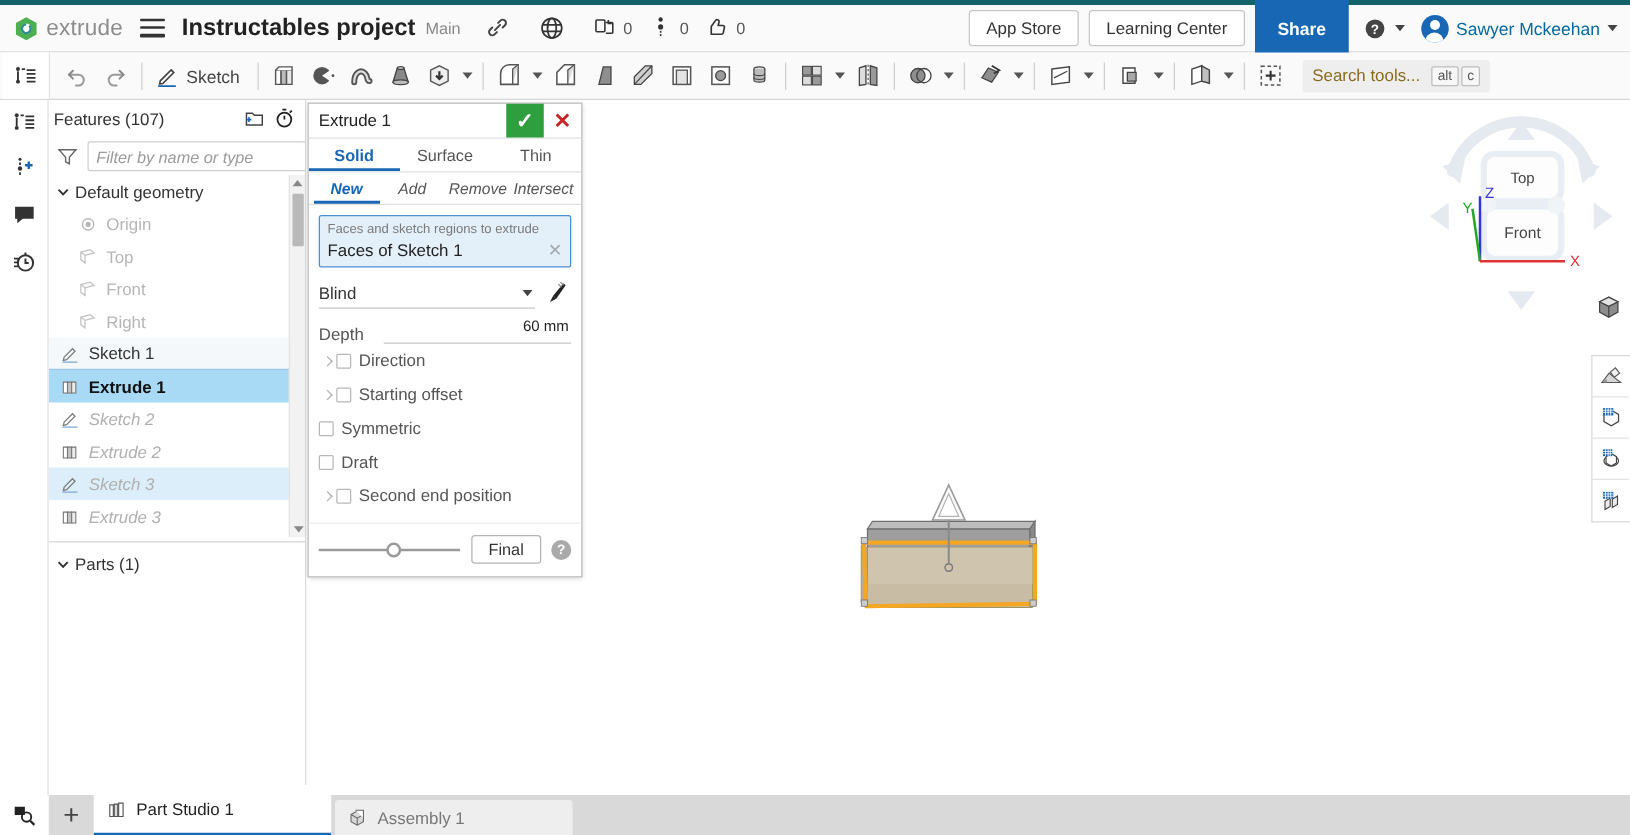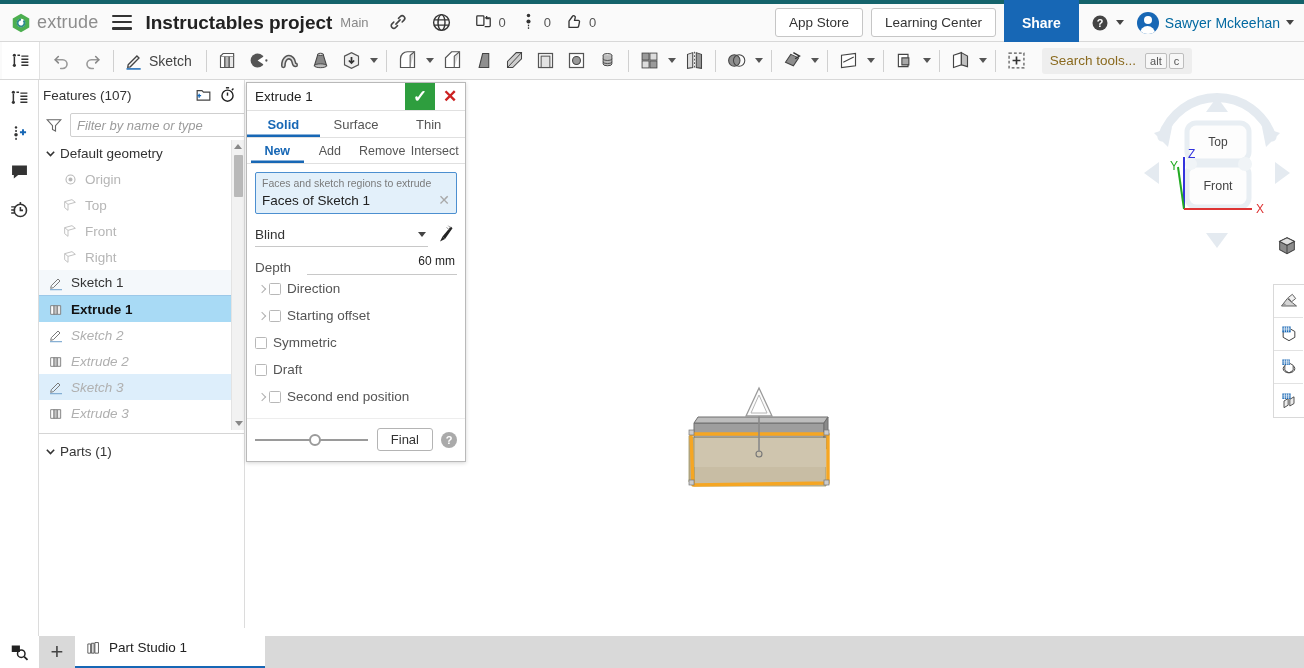--- a/index.html
+++ b/index.html
@@ -159,21 +159,21 @@
   .ex-head { display:flex; align-items:center; height: 28px; border-bottom:1px solid #e0e0e0;}
   .ex-head .ex-title { flex: 1 1 auto; font-size: 13.5px; color:#222; padding-left: 8px;}
   .ex-ok { width: 30px; height: 27px; background: #2e9e3e; color:#fff;
     display:flex;align-items:center;justify-content:center; cursor:pointer; font-size:17px; font-weight:bold;}
   .ex-cancel { width: 30px; height: 27px; color:#cc2222;
     display:flex;align-items:center;justify-content:center; cursor:pointer; font-size:17px; font-weight:bold;}
   .ex-tabs { display:flex; height: 27px; border-bottom: 1px solid #e0e0e0; }
   .ex-tabs .t { flex:1 1 0; display:flex;align-items:center;justify-content:center;
     font-size:13px; color:#555; cursor:pointer; }
   .ex-tabs .t.active { color:#1767b5; font-weight:bold; box-shadow: inset 0 -2.5px 0 #1767b5;}
-  .ex-tabs2 { display:flex; height: 26px; border-bottom: 1px solid #e0e0e0; padding: 0 4px;}
+  .ex-tabs2 { display:flex; height: 26px; border-bottom: 1px solid #e0e0e0; padding: 0 4px; font-style: italic;}
   .ex-tabs2 .t { flex:1 1 0; display:flex;align-items:center;justify-content:center;
     font-size:12.5px; color:#555; cursor:pointer; }
   .ex-tabs2 .t.active { color:#1767b5; font-weight:bold; box-shadow: inset 0 -2.5px 0 #1767b5;}
   .ex-body { padding: 8px; }
   .sel-box {
     border: 1px solid #4c8fd0; background: #e3f0fa; border-radius: 2px;
     padding: 4px 6px 5px 6px;
   }
   .sel-box .lbl { font-size: 10.5px; color: #7b7b7b; margin-bottom: 3px; }
   .sel-box .row { display:flex;align-items:center; }
@@ -964,15 +964,26 @@
       <span class="bicon">
         <svg viewBox="0 0 24 24" width="17" height="17">
           <path d="M4 7 h4 v13 h-4 z" fill="#fff" stroke="#555" stroke-width="1.3"></path>
           <path d="M9 6 h4 v14 h-4 z" fill="#d9d9d9" stroke="#555" stroke-width="1.3"></path>
           <path d="M14 5 h5 v15 h-5 z" fill="#fff" stroke="#555" stroke-width="1.3"></path>
         </svg>
       </span>
       <span>Part Studio 1</span>
     </div>
 
+    <div class="bb-tab">
+      <span class="bicon">
+        <svg viewBox="0 0 24 24" width="17" height="17">
+          <path d="M4 8 L11 4 L18 8 L18 16 L11 20 L4 16 Z" fill="#d8d8d8" stroke="#666" stroke-width="1.2"></path>
+          <path d="M4 8 L11 12 L18 8" fill="none" stroke="#666" stroke-width="1.2"></path>
+          <path d="M11 12 v8" fill="none" stroke="#666" stroke-width="1.2"></path>
+          <path d="M9 3 h9 v9" fill="#fff" stroke="#666" stroke-width="1.2"></path>
+        </svg>
+      </span>
+      <span>Assembly 1</span>
+    </div>
   </div>
 
 </div>
 
 </body></html>

